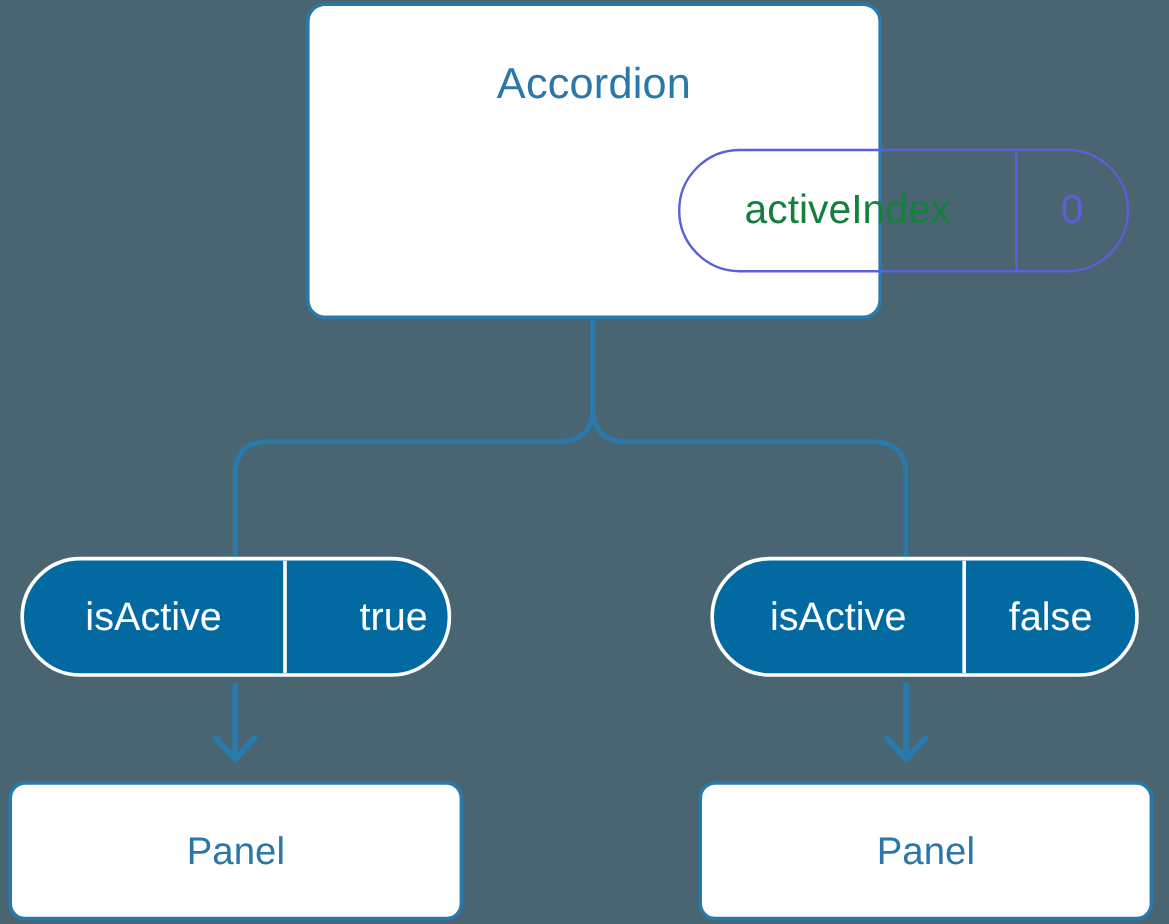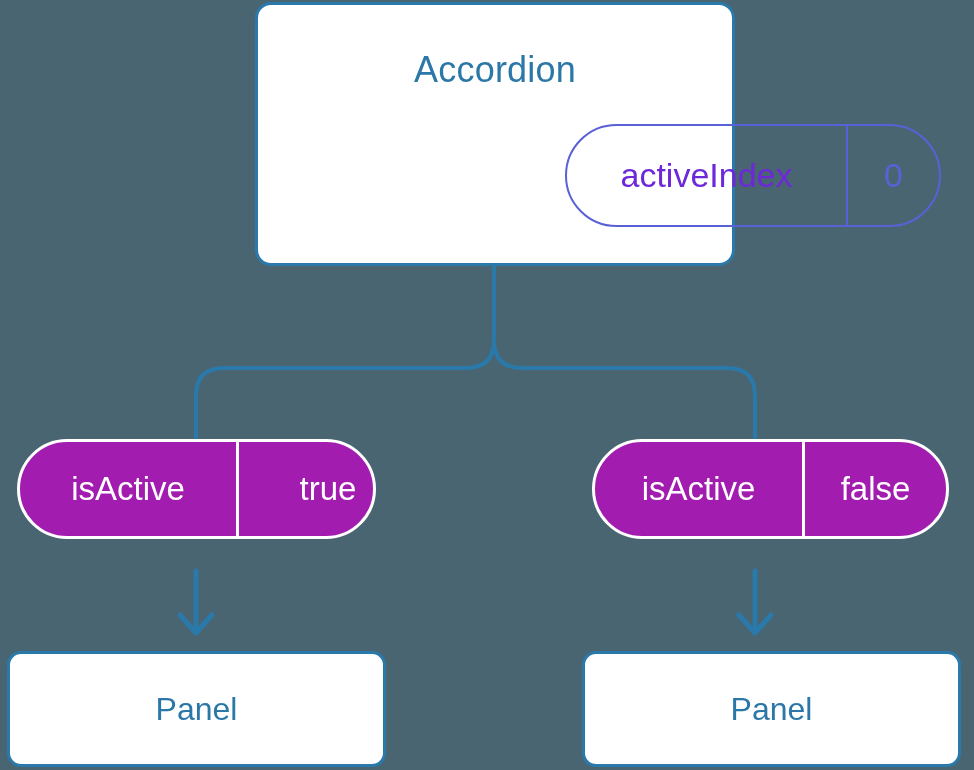--- a/index.html
+++ b/index.html
@@ -67,39 +67,39 @@
     display: flex;
     align-items: stretch;
     background: transparent;
   }
   .pill-outline .seg-key {
     flex: 0 0 279px;
     display: flex;
     align-items: center;
     justify-content: center;
     border-right: 2px solid #5a60d6;
-    color: #6d28d9;
+    color: #15803d;
     font-size: 34px;
   }
   .pill-outline .seg-val {
     flex: 1 1 auto;
     display: flex;
     align-items: center;
     justify-content: center;
     color: #5a60d6;
     font-size: 34px;
   }
 
   
   .pill-solid {
     position: absolute;
-    top: 439px;
+    top: 464px;
     height: 100px;
     box-sizing: border-box;
-    background: #a21caf;
+    background: #0369a1;
     border: 3px solid #ffffff;
     border-radius: 52px;
     display: flex;
     align-items: stretch;
     overflow: hidden;
   }
   .pill-solid .seg-key,
   .pill-solid .seg-val {
     display: flex;
     align-items: center;

